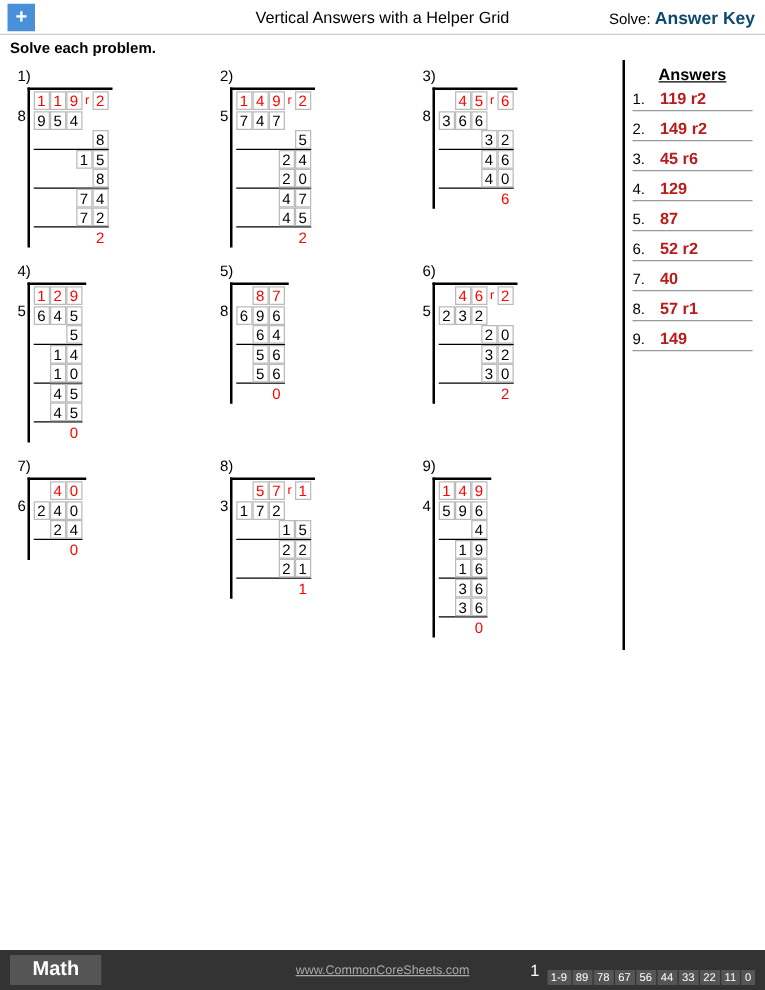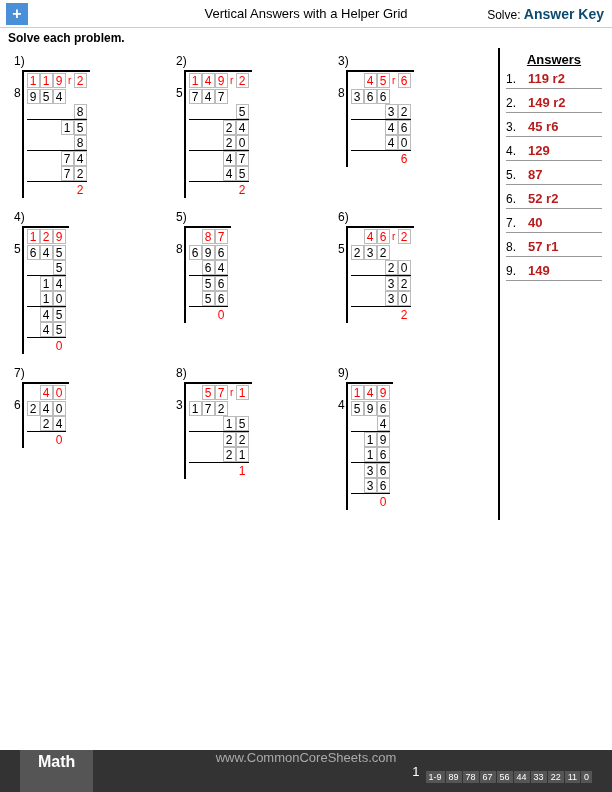--- a/index.html
+++ b/index.html
@@ -106,39 +106,41 @@
     .sub-line {
       border-bottom: 1px solid #000;
     }
 
     
     .footer {
       position: absolute;
       bottom: 0;
       left: 0;
       right: 0;
-      height: 42px;
+      height: 32px;
       background: #333;
       display: flex;
+      align-items: center;
       justify-content: space-between;
-      padding: 0 20px;
+      padding: 0 8px;
     }
     .footer-math {
       color: white;
       font-weight: bold;
       font-size: 16px;
       background: #555;
       padding: 3px 18px;
     }
     .footer-url {
       color: #aaa;
-      font-size: 13px;
+      font-size: 10px;
       position: absolute;
       left: 50%;
       transform: translateX(-50%);
+      text-decoration: underline;
     }
     .footer-page {
       color: white;
       font-size: 13px;
     }
     .footer-stats {
       color: white;
       font-size: 9px;
       display: flex;
       gap: 1px;

